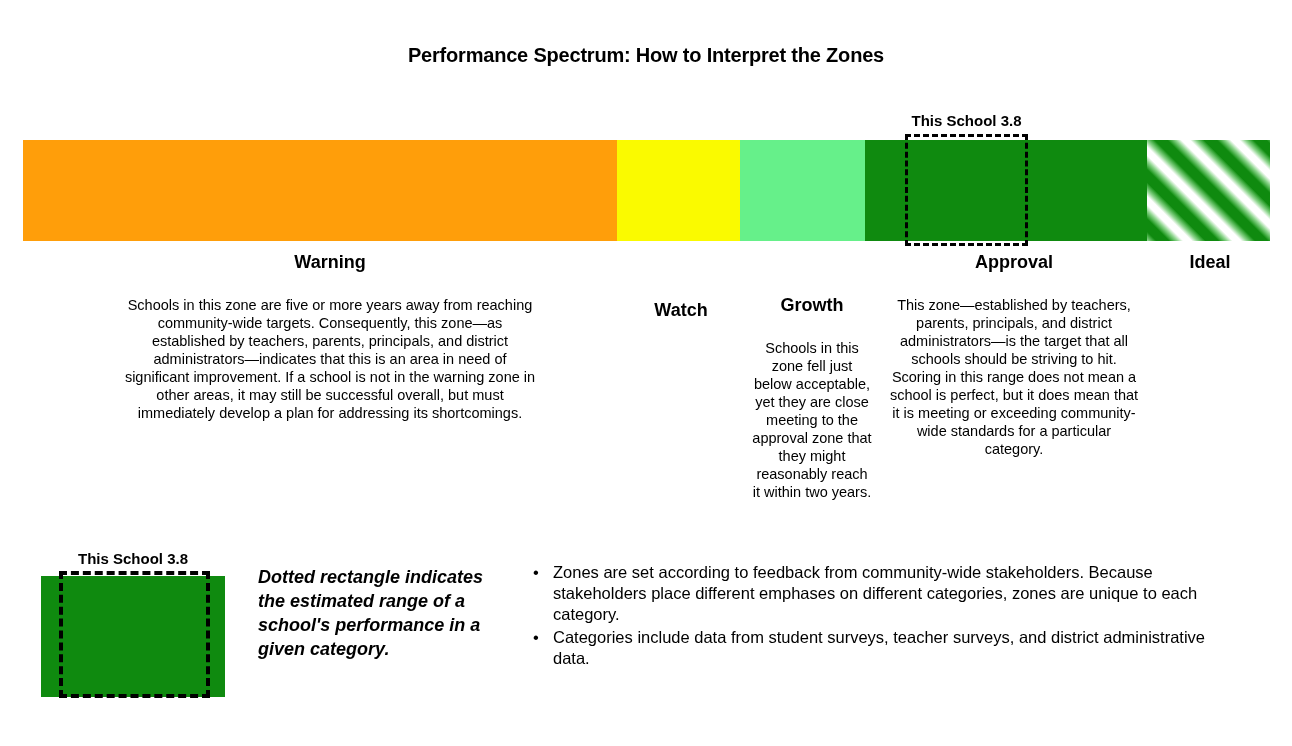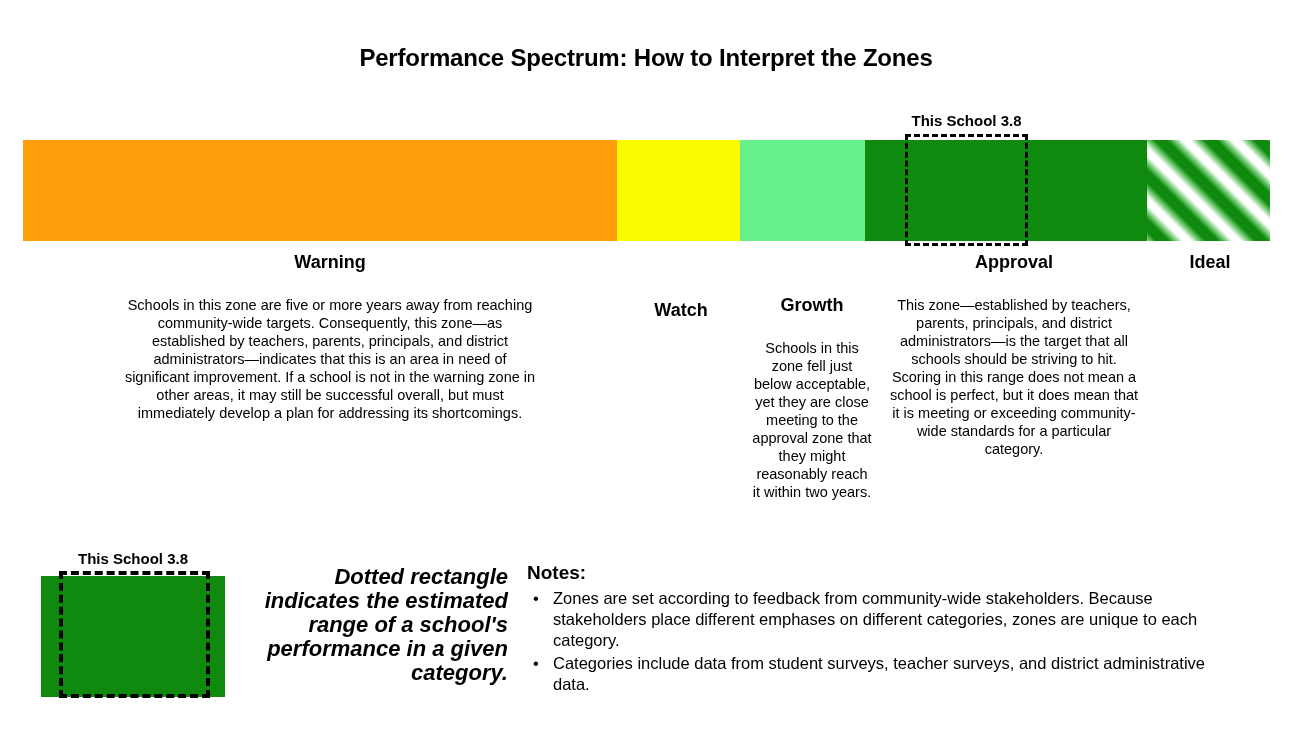--- a/index.html
+++ b/index.html
@@ -16,21 +16,21 @@
     overflow: hidden;
   }
 
   
   #page-title {
     position: absolute;
     left: 0;
     top: 44px;
     width: 1292px;
     text-align: center;
-    font-size: 24px;
+    font-size: 20px;
     font-weight: bold;
     letter-spacing: -0.2px;
   }
 
   
   #spectrum-bar {
     position: absolute;
     left: 23px;
     top: 140px;
     width: 1247px;
@@ -135,22 +135,22 @@
     width: 184px;
     text-align: center;
     font-size: 15px;
     font-weight: bold;
   }
   #legend-caption {
     position: absolute;
     left: 258px;
     top: 565px;
     width: 250px;
-    text-align: right;
-    font-size: 22px;
+    text-align: left;
+    font-size: 18px;
     font-style: italic;
     font-weight: bold;
     line-height: 24px;
   }
 
   
   #notes-block {
     position: absolute;
     left: 527px;
     top: 562px;
@@ -217,21 +217,20 @@
 <div class="zone-col" id="col-ideal">
   <div class="zone-heading">Ideal</div>
 </div>
 
 <div id="legend-swatch-label">This School 3.8</div>
 <div id="legend-swatch"></div>
 <div id="legend-dashed-box"></div>
 <div id="legend-caption">Dotted rectangle indicates the estimated range of a school's performance in a given category.</div>
 
 <div id="notes-block">
-  <div id="notes-heading">Notes:</div>
   <ul id="notes-list">
     <li>
       <span class="bullet-dot">•</span>
       <span>Zones are set according to feedback from community-wide stakeholders. Because stakeholders place different emphases on different categories, zones are unique to each category.</span>
     </li>
     <li>
       <span class="bullet-dot">•</span>
       <span>Categories include data from student surveys, teacher surveys, and district administrative data.</span>
     </li>
   </ul>

